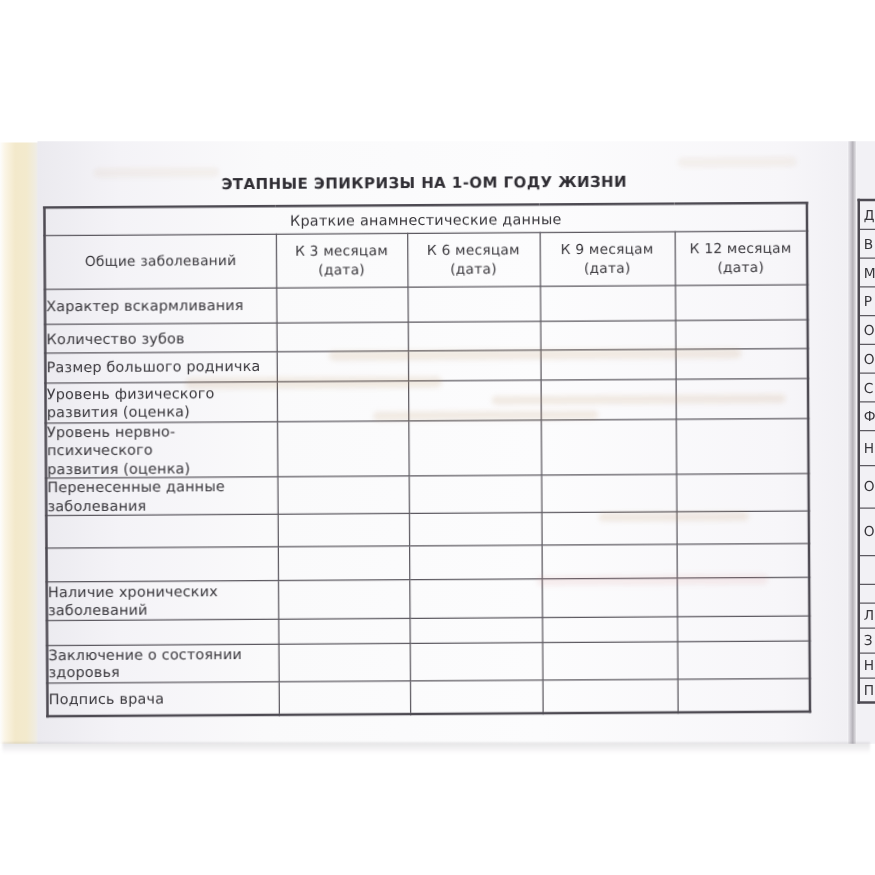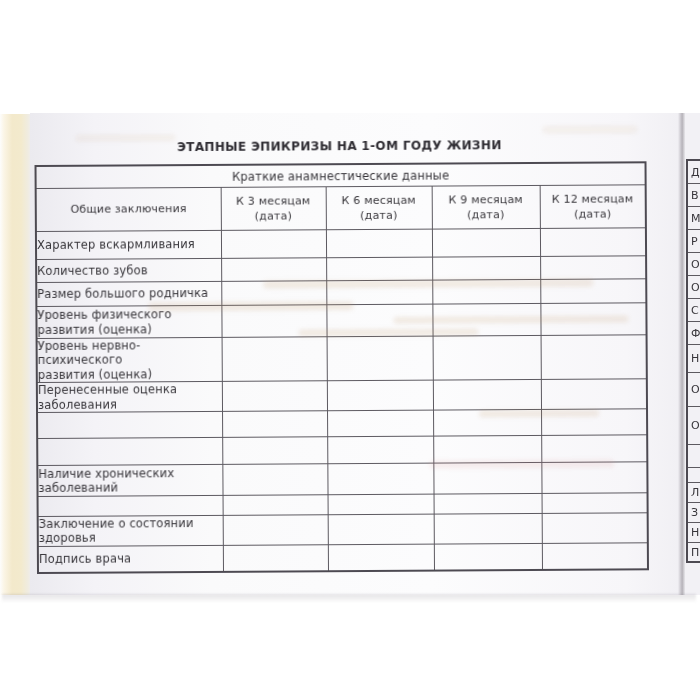--- a/index.html
+++ b/index.html
@@ -93,21 +93,21 @@
           <col style="width: 105px;">
           <col style="width: 106px;">
           <col style="width: 108px;">
           <col style="width: 106px;">
         </colgroup>
       <tbody id="table-body">
         <tr class="section-row">
           <td colspan="5" style="height:21px;">Краткие анамнестические данные</td>
         </tr>
         <tr class="header-row" style="height:43px;">
-          <td><span>Общие заключения</span></td>
+          <td><span>Общие заболеваний</span></td>
           <td>
               <div>К 3 месяцам</div>
               <div>(дата)</div>
             </td>
           <td>
               <div>К 6 месяцам</div>
               <div>(дата)</div>
             </td>
           <td>
               <div>К 9 месяцам</div>
@@ -149,21 +149,21 @@
           </tr>
           <tr style="height: 28px;">
             <td class="label-cell">Уровень нервно-психического
 развития (оценка)</td>
             <td class="entry-cell"></td>
             <td class="entry-cell"></td>
             <td class="entry-cell"></td>
             <td class="entry-cell"></td>
           </tr>
           <tr style="height: 27px;">
-            <td class="label-cell">Перенесенные оценка
+            <td class="label-cell">Перенесенные данные
 заболевания</td>
             <td class="entry-cell"></td>
             <td class="entry-cell"></td>
             <td class="entry-cell"></td>
             <td class="entry-cell"></td>
           </tr>
           <tr style="height: 26px;">
             <td class="label-cell"></td>
             <td class="entry-cell"></td>
             <td class="entry-cell"></td>

